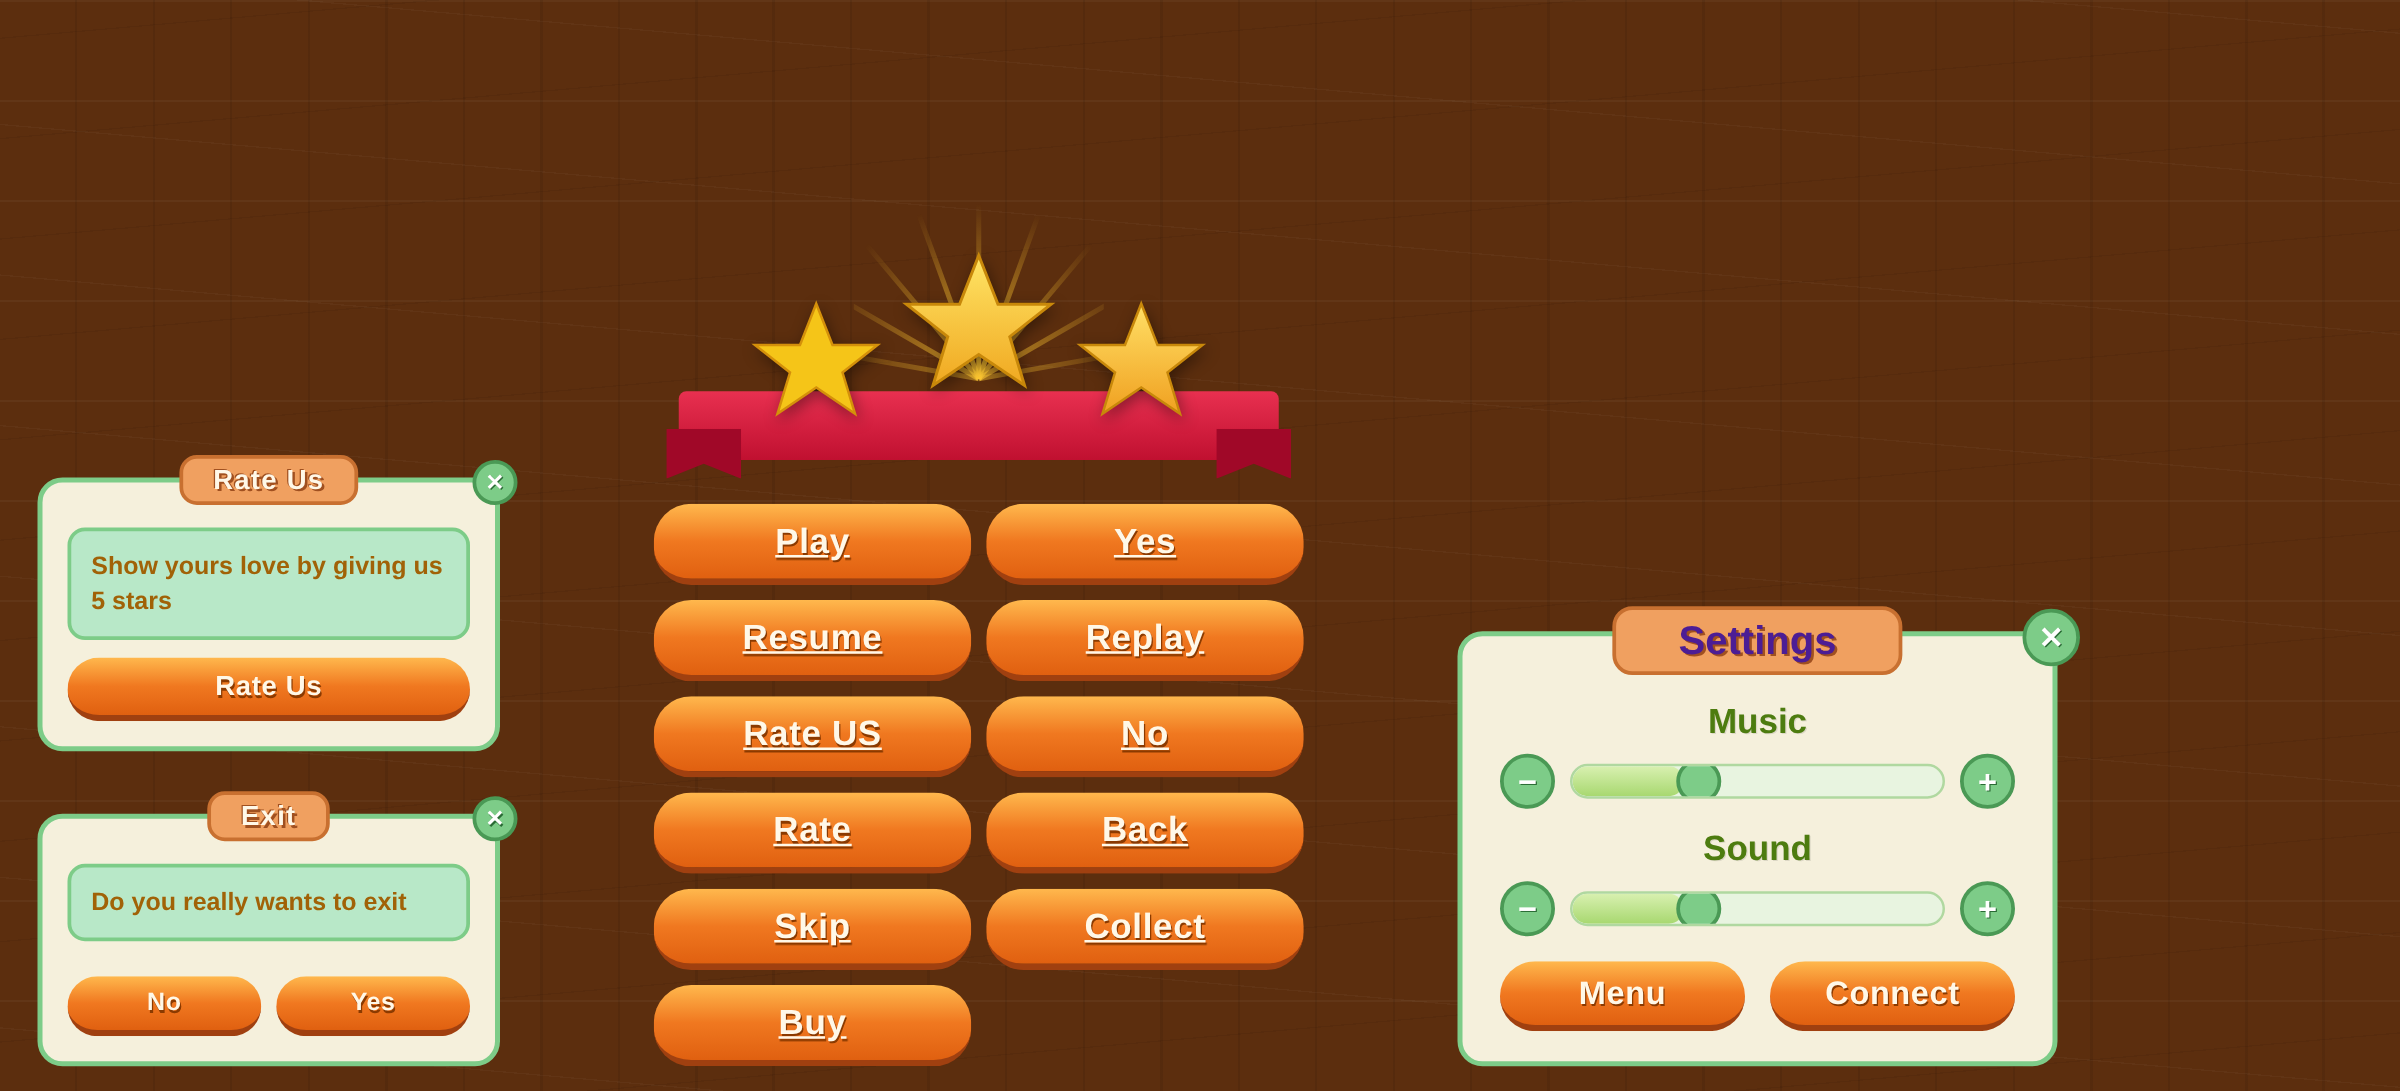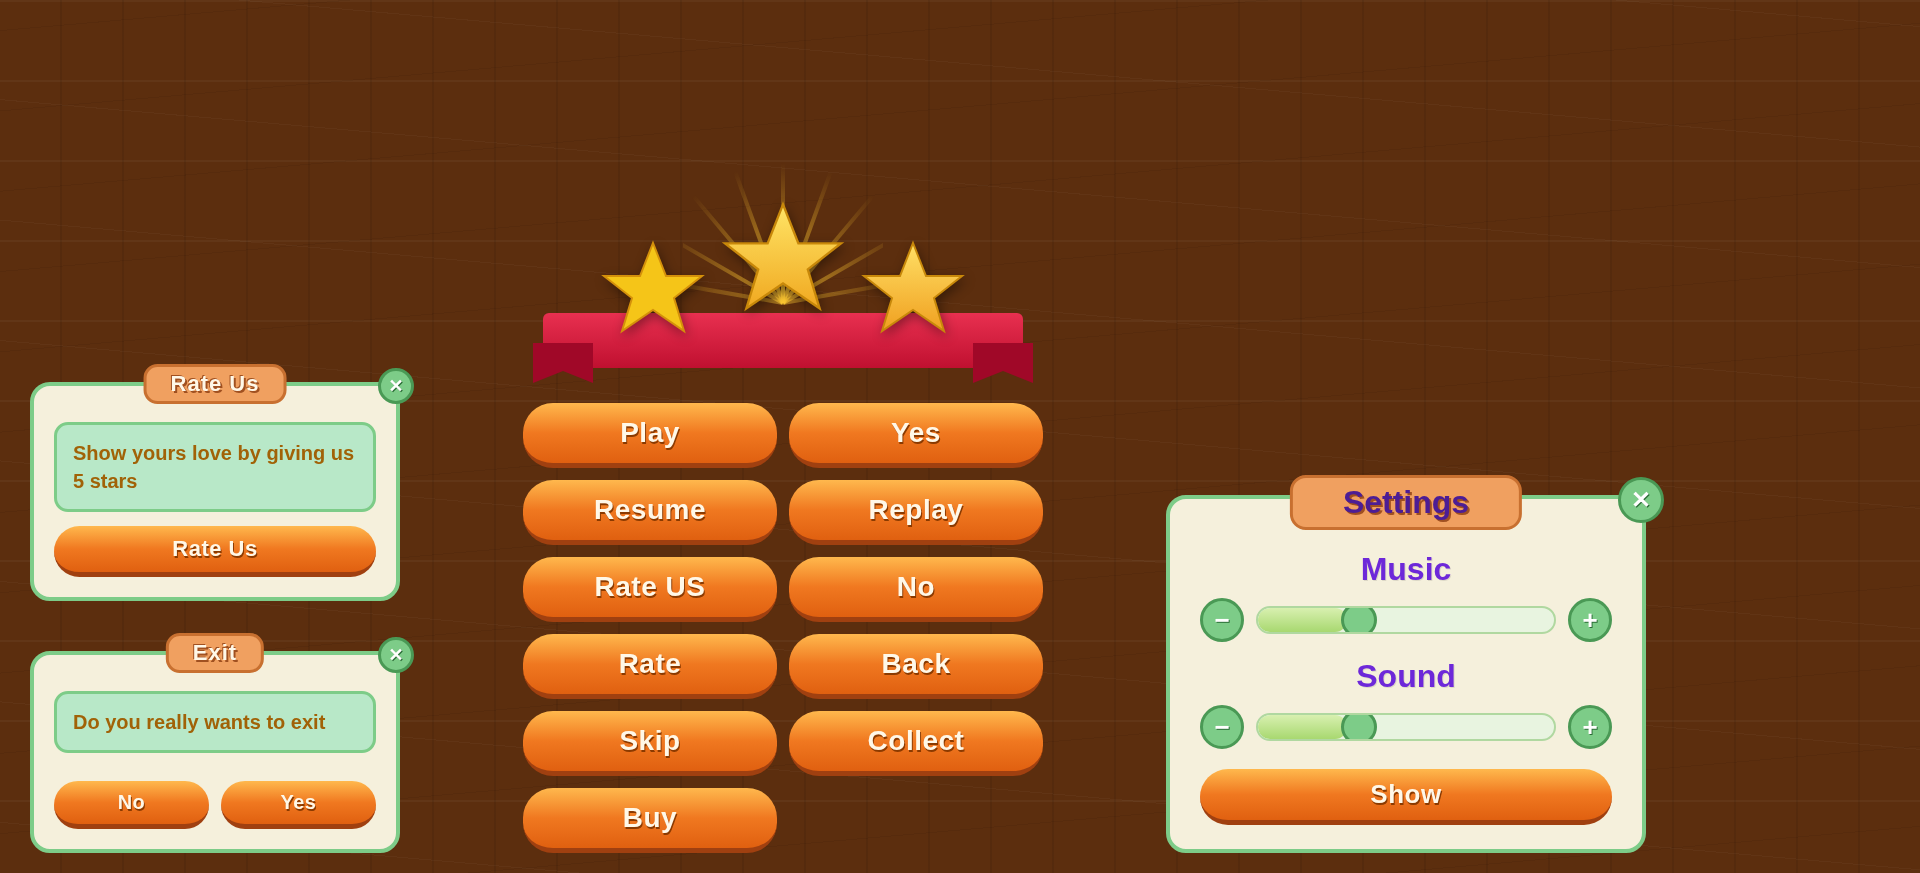--- a/index.html
+++ b/index.html
@@ -281,20 +281,21 @@
       border-bottom: 5px solid #a04010;
       border-radius: 30px;
       font-family: inherit;
       font-size: 28px;
       font-weight: 900;
       color: #fff8e8;
       text-shadow: 1px 2px 0 #8b3a00;
       cursor: pointer;
       text-align: center;
       letter-spacing: 0.5px;
+      text-decoration: underline;
     }
 
     
     .right-col {
       width: 480px;
       flex-shrink: 0;
     }
 
     .settings-panel {
       background: #f5f0dc;
@@ -334,23 +335,23 @@
       align-items: center;
       justify-content: center;
       cursor: pointer;
       font-size: 24px;
       font-weight: 900;
       color: #fff;
       text-shadow: 1px 1px 0 #2a6b35;
     }
 
     .setting-label {
-      font-size: 32px;
-      font-weight: 900;
-      color: #6d28d9;
+      font-size: 28px;
+      font-weight: 900;
+      color: #4d7c0f;
       text-align: center;
       margin: 16px 0 10px;
       text-shadow: 1px 1px 0 rgba(0,0,0,0.1);
     }
 
     .slider-row {
       display: flex;
       align-items: center;
       gap: 12px;
       margin-bottom: 10px;
@@ -543,19 +544,20 @@
       <div class="slider-row">
         <div class="slider-circle-btn">−</div>
         <div class="slider-track">
           <div class="slider-fill" style="width: 30%;"></div>
           <div class="slider-thumb" style="left: 28%;"></div>
         </div>
         <div class="slider-circle-btn">+</div>
       </div>
 
       <div class="settings-bottom-btns">
-        <button class="orange-btn">Show</button>
+        <button class="orange-btn">Menu</button>
+        <button class="orange-btn">Connect</button>
       </div>
     </div>
 
   </div>
 
 </div>
 
 </body></html>

